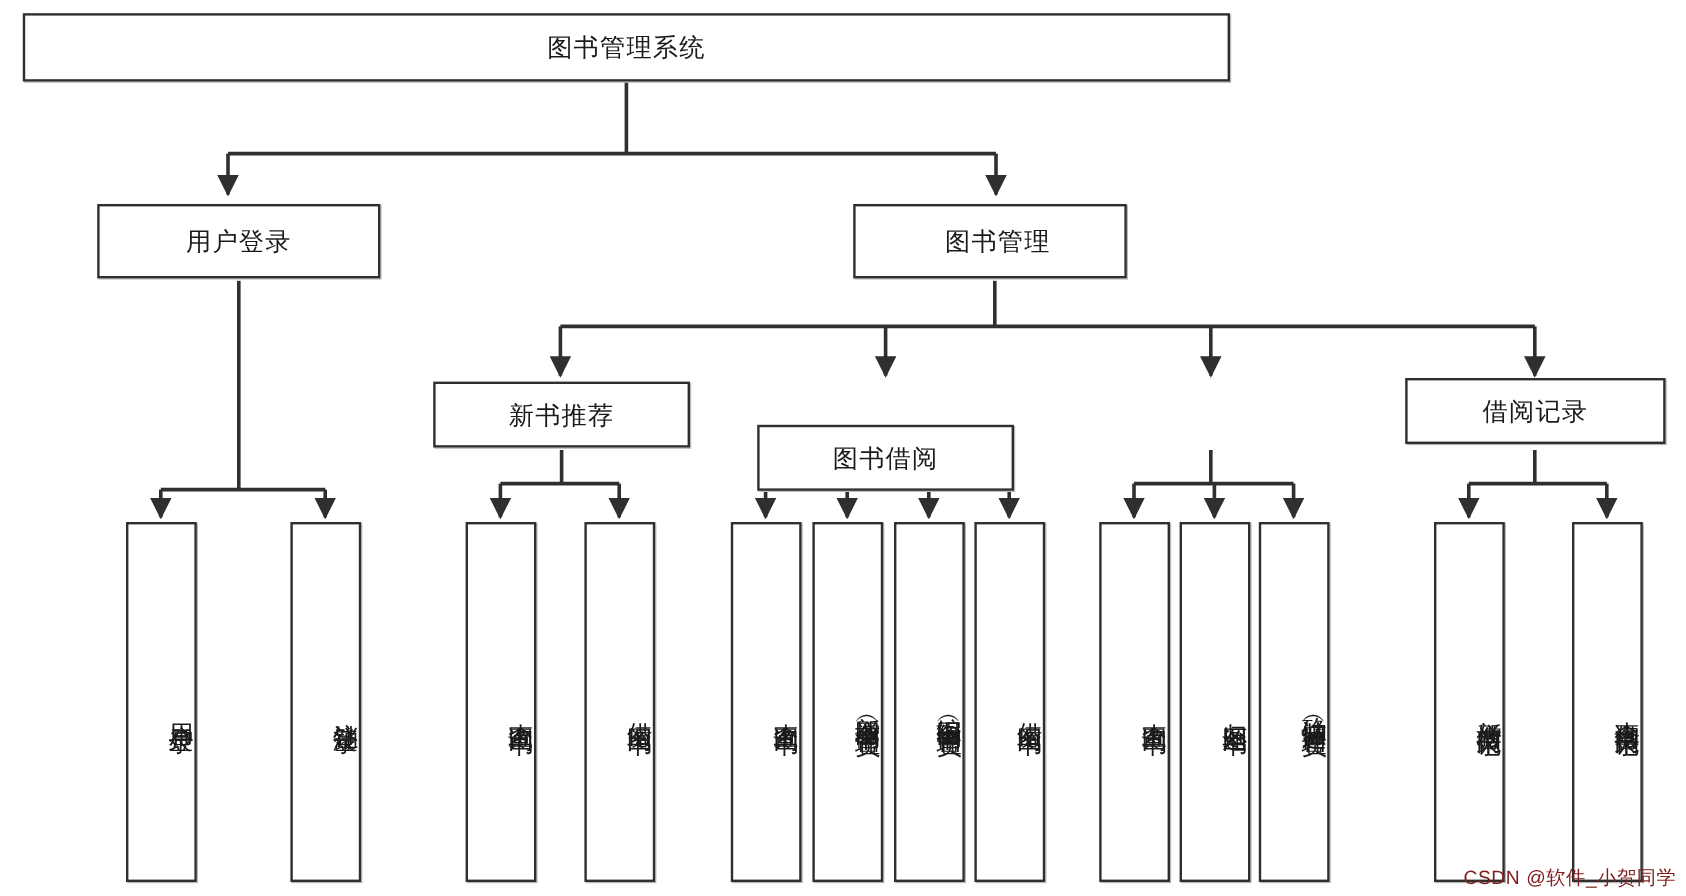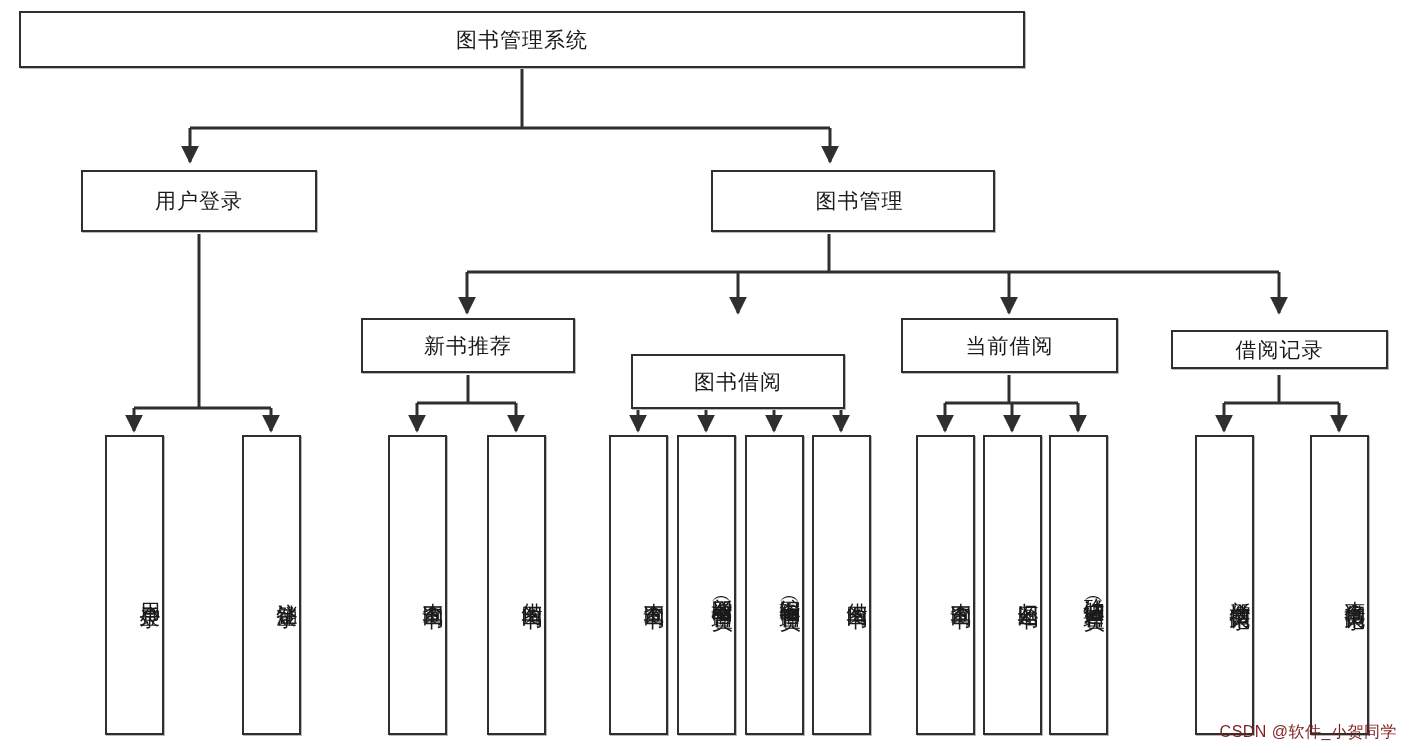--- a/index.html
+++ b/index.html
@@ -120,34 +120,31 @@
     </g>
   </svg>
 
   <div class="node horiz" style="left:19px; top:11px; width:1006px; height:57px;">
     <span class="label">图书管理系统</span>
   </div>
 
   <div class="node horiz" style="left:81px; top:170px; width:236px; height:62px;">
     <span class="label">用户登录</span>
   </div>
-  <div class="node horiz" style="left:711px; top:170px; width:284px; height:62px;padding-left:13px;">
+  <div class="node horiz" style="left:711px; top:170px; width:228px; height:62px;padding-left:13px;">
     <span class="label">图书管理</span>
   </div>
 
   <div class="node horiz" style="left:361px; top:318px; width:214px; height:55px;">
     <span class="label">新书推荐</span>
   </div>
   <div class="node horiz" style="left:631px; top:318px; width:214px; height:55px;margin-top:36px;">
     <span class="label">图书借阅</span>
   </div>
-  <div class="node horiz" style="left:901px; top:318px; width:217px; height:55px;">
-    <span class="label">当前借阅</span>
-  </div>
-  <div class="node horiz" style="left:1171px; top:330px; width:217px; height:39px;font-family:Liberation Serif, serif;">
+  <div class="node horiz" style="left:1171px; top:315px; width:217px; height:55px;font-family:Liberation Serif, serif;">
     <span class="label">借阅记录</span>
   </div>
 
   <div class="node vert" style="left:105px; top:435px; width:59px; height:300px;">
     <span class="label">用户登录</span>
   </div>
   <div class="node vert" style="left:242px; top:435px; width:59px; height:300px;">
     <span class="label">注销登录</span>
   </div>
 

